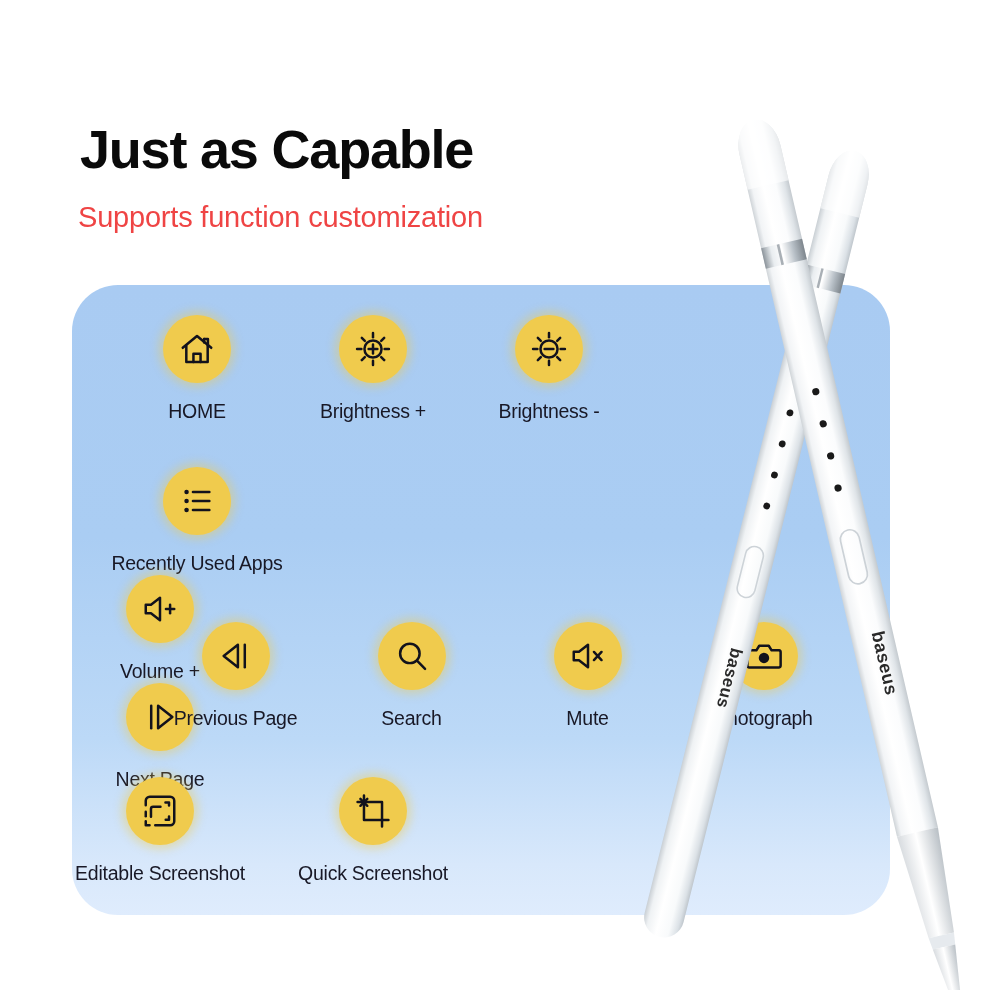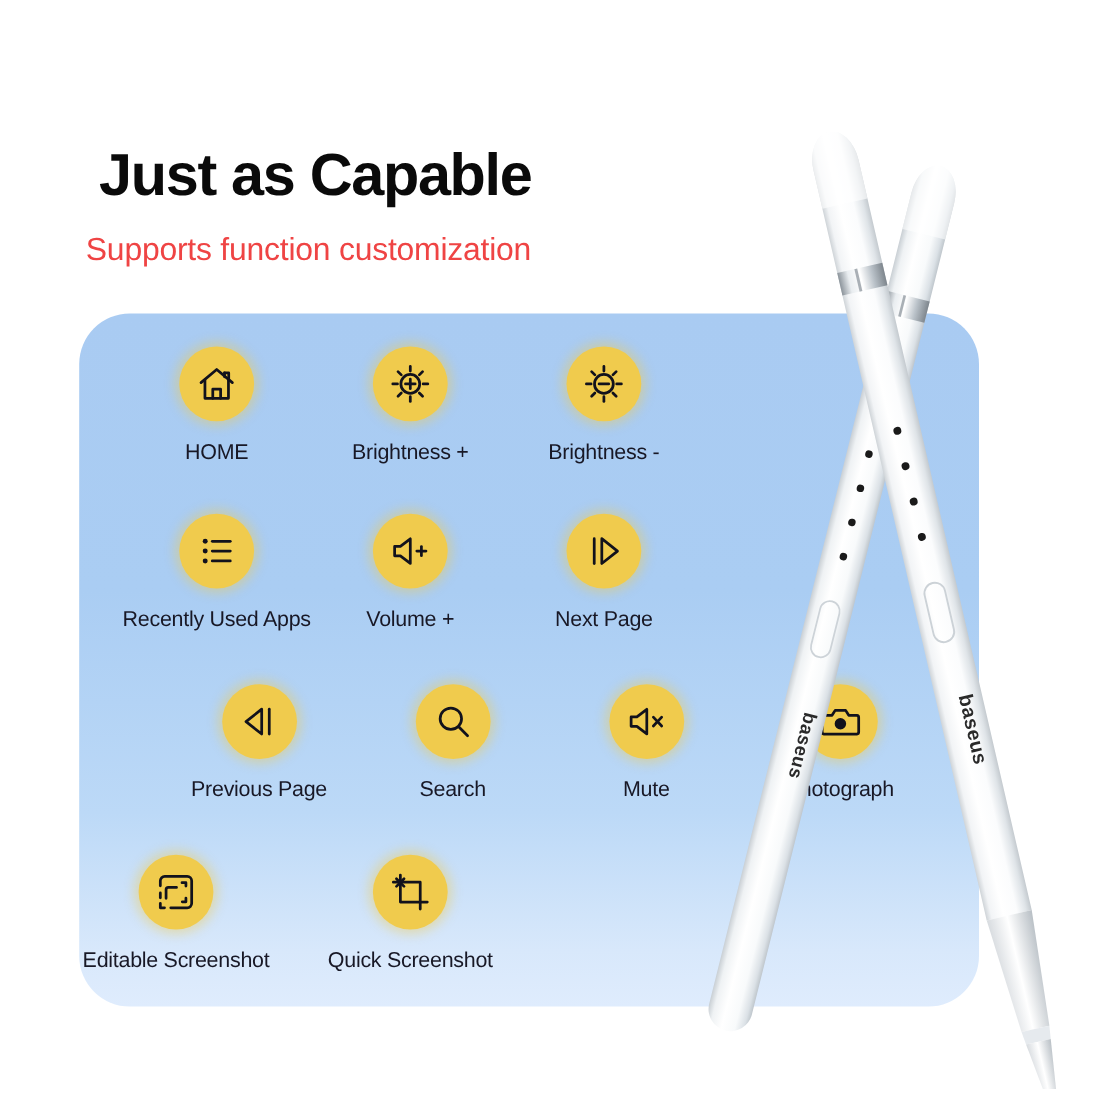--- a/index.html
+++ b/index.html
@@ -22,21 +22,21 @@
     left: 78px;
     top: 118px;
     width: 620px;
   }
   #headline {
     font-size: 54px;
     font-weight: bold;
     color: #0a0a0a;
     letter-spacing: -1.2px;
     line-height: 1.1;
-    margin: 12px;
+    margin: 2px;
     white-space: nowrap;
   }
   #subheadline {
     font-size: 29px;
     font-weight: normal;
     color: #ef4444;
     letter-spacing: -0.2px;
     margin: 22px 0 0 0;
     white-space: nowrap;
   }
@@ -67,21 +67,21 @@
     padding-left: 36px;
   }
   .grid-row {
     position: absolute;
     left: 0;
     width: 818px;
     height: 155px;
     display: flex;
   }
   .grid-row.r1 { top: 30px; }
-  .grid-row.r2 { top: 182px; }
+  .grid-row.r2 { top: 182px; flex-direction: column; }
   .grid-row.r3 { top: 337px; justify-content: center; }
   .grid-row.r4 { top: 492px; }
 
   .grid-cell {
     width: 176px;
     display: flex;
     flex-direction: column;
     align-items: center;
   }
   .grid-cell.c1 { margin-left: 37px; }

